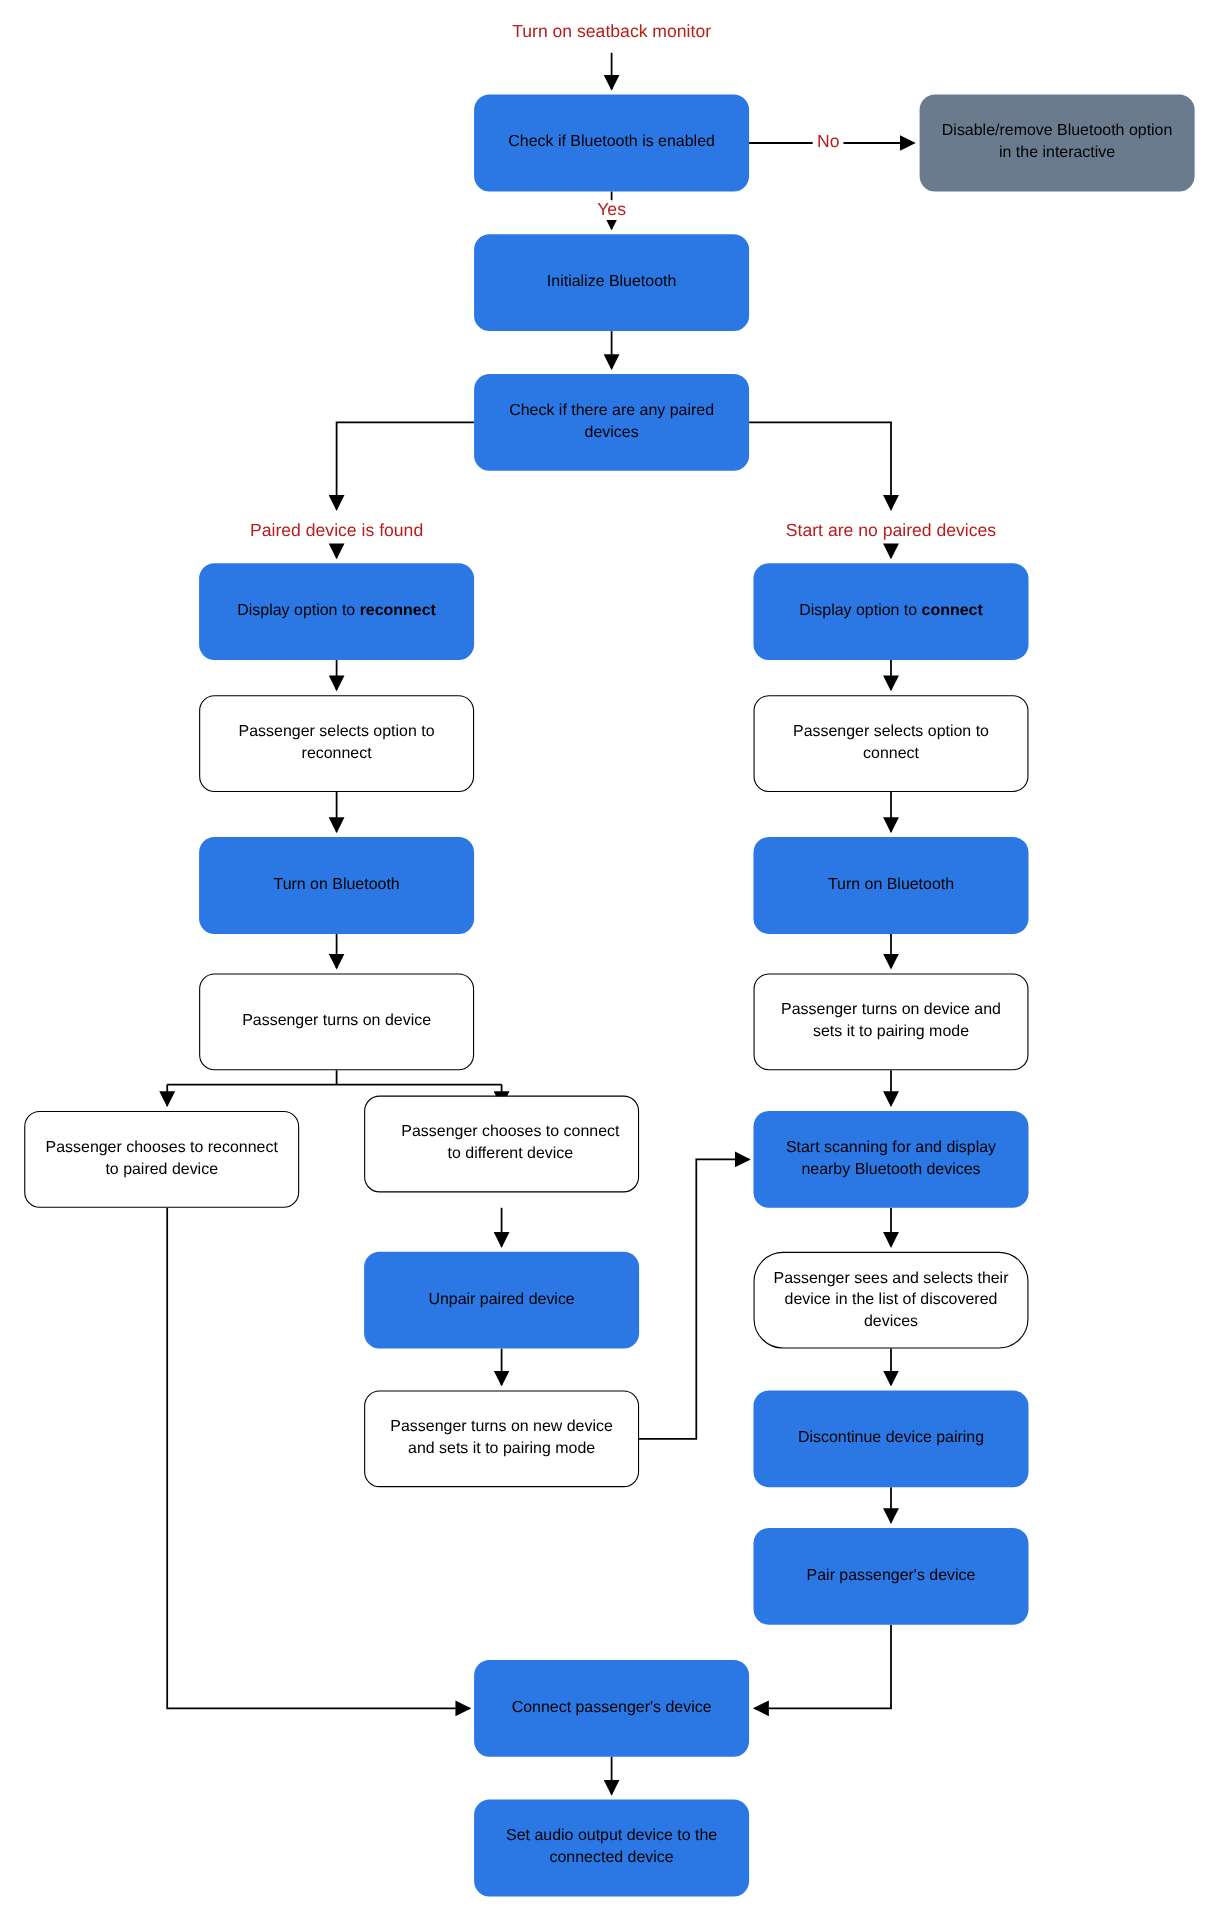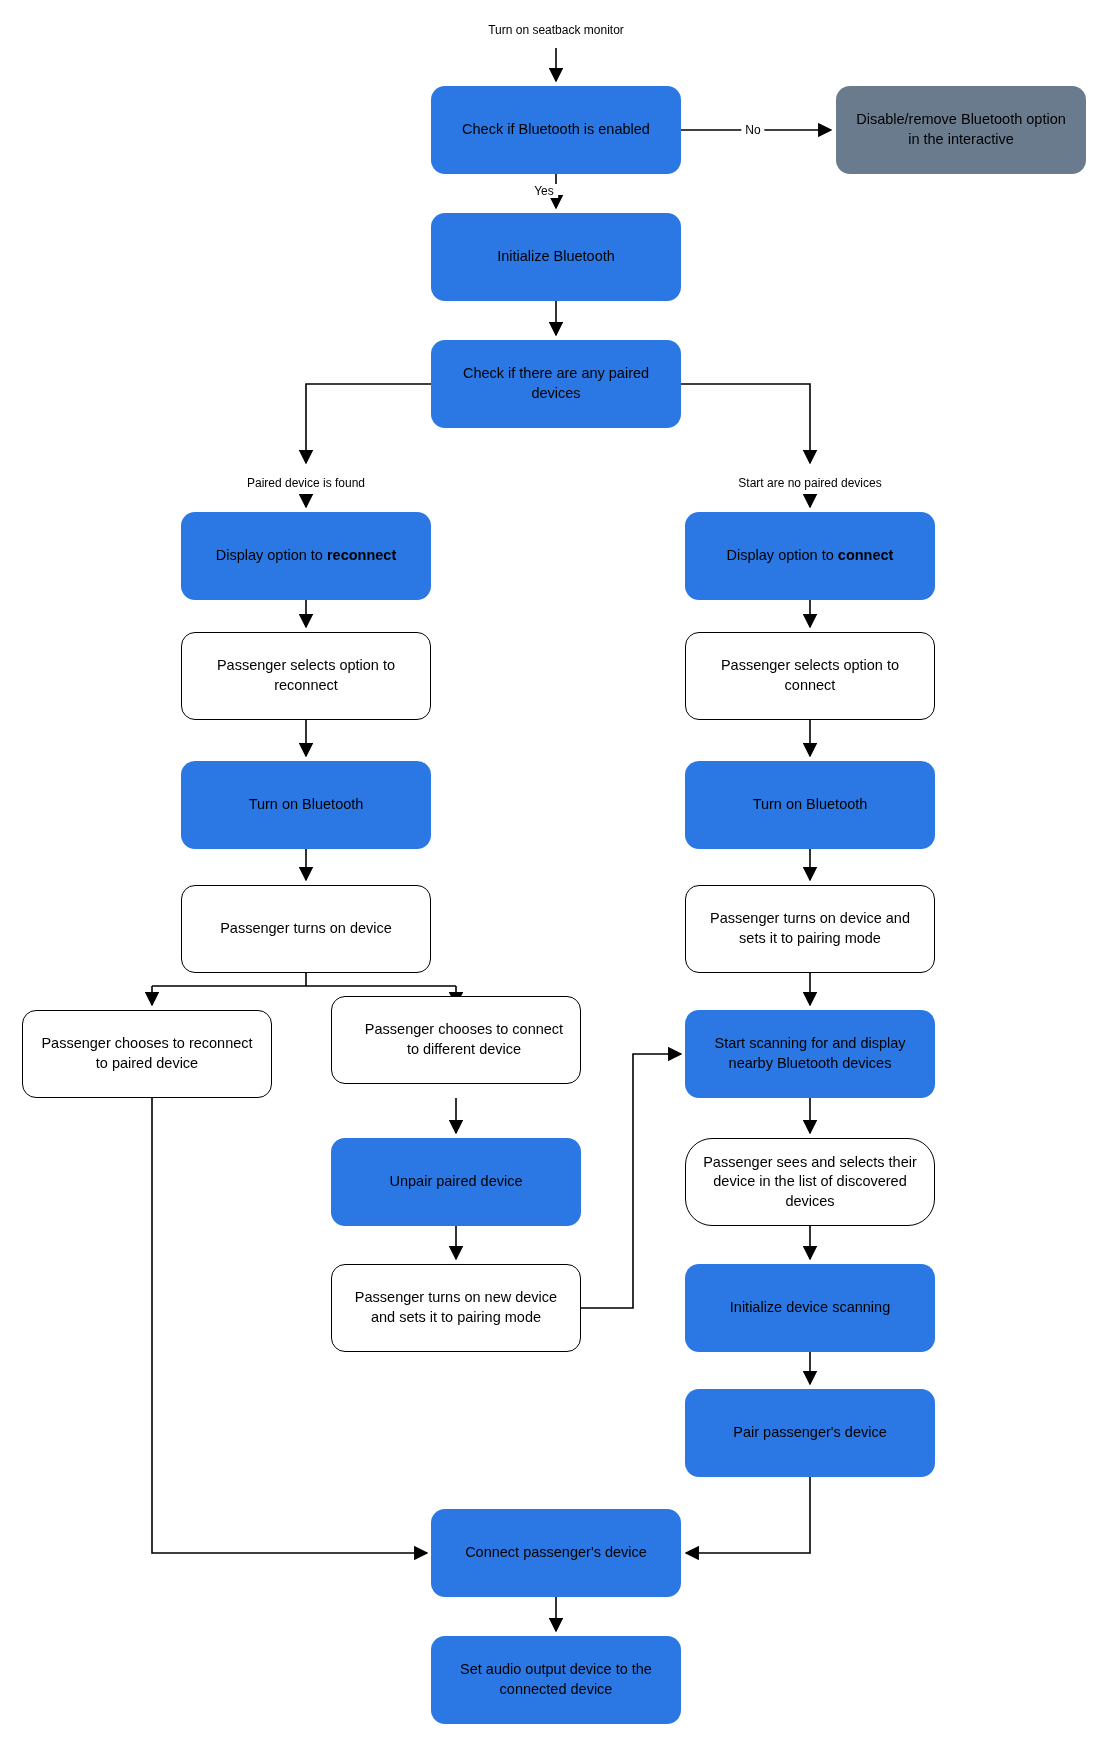--- a/index.html
+++ b/index.html
@@ -19,21 +19,21 @@
     text-align:center;
     font-size:14.5px;line-height:1.35;
     padding:4px 16px;box-sizing:border-box;
   }
   .blue{background:#2b78e4;color:#000000;}
   .gray{background:#6a7b8d;color:#000000;}
   .white{background:#ffffff;color:#000000;border:1.6px solid #000000;}
   .floating-label{
     position:absolute;
     transform:translate(-50%,-50%);
-    font-size:12px;color:#000000;
+    font-size:16px;color:#b91c1c;
     background:#ffffff;
     padding:0 4px;
     white-space:nowrap;
   }
 </style>
 </head>
 <body>
 
 <div id="canvas">
 
@@ -77,21 +77,21 @@
   </svg>
 
   <div class="floating-label" style="left:556px;top:30px;">Turn on seatback monitor</div>
 
   <div class="node blue" style="left:431px;top:86px;">Check if Bluetooth is enabled</div>
 
   <div class="node gray" style="left:836px;top:86px;">Disable/remove Bluetooth option in the interactive</div>
 
   <div class="floating-label" style="left:753px;top:130px;">No</div>
 
-  <div class="floating-label" style="left:544px;top:191px;">Yes</div>
+  <div class="floating-label" style="left:556px;top:191px;">Yes</div>
 
   <div class="node blue" style="left:431px;top:213px;">Initialize Bluetooth</div>
 
   <div class="node blue" style="left:431px;top:340px;">Check if there are any paired devices</div>
 
   <div class="floating-label" style="left:306px;top:483px;">Paired device is found</div>
 
   <div class="floating-label" style="left:810px;top:483px;">Start are no paired devices</div>
 
   <div class="node blue" style="left:181px;top:512px;">
@@ -119,21 +119,21 @@
   <div class="node white" style="left:331px;top:996px;padding-left:32px;">Passenger chooses to connect to different device</div>
 
   <div class="node blue" style="left:685px;top:1010px;">Start scanning for and display nearby Bluetooth devices</div>
 
   <div class="node blue" style="left:331px;top:1138px;">Unpair paired device</div>
 
   <div class="node white" style="left:685px;top:1138px;border-radius:27px;">Passenger sees and selects their device in the list of discovered devices</div>
 
   <div class="node white" style="left:331px;top:1264px;">Passenger turns on new device and sets it to pairing mode</div>
 
-  <div class="node blue" style="left:685px;top:1264px;">Initialize device scanning</div>
+  <div class="node blue" style="left:685px;top:1264px;">Discontinue device pairing</div>
 
   <div class="node blue" style="left:685px;top:1389px;">Pair passenger's device</div>
 
   <div class="node blue" style="left:431px;top:1509px;">Connect passenger's device</div>
 
   <div class="node blue" style="left:431px;top:1636px;">Set audio output device to the connected device</div>
 
 </div>
 
 </body></html>

